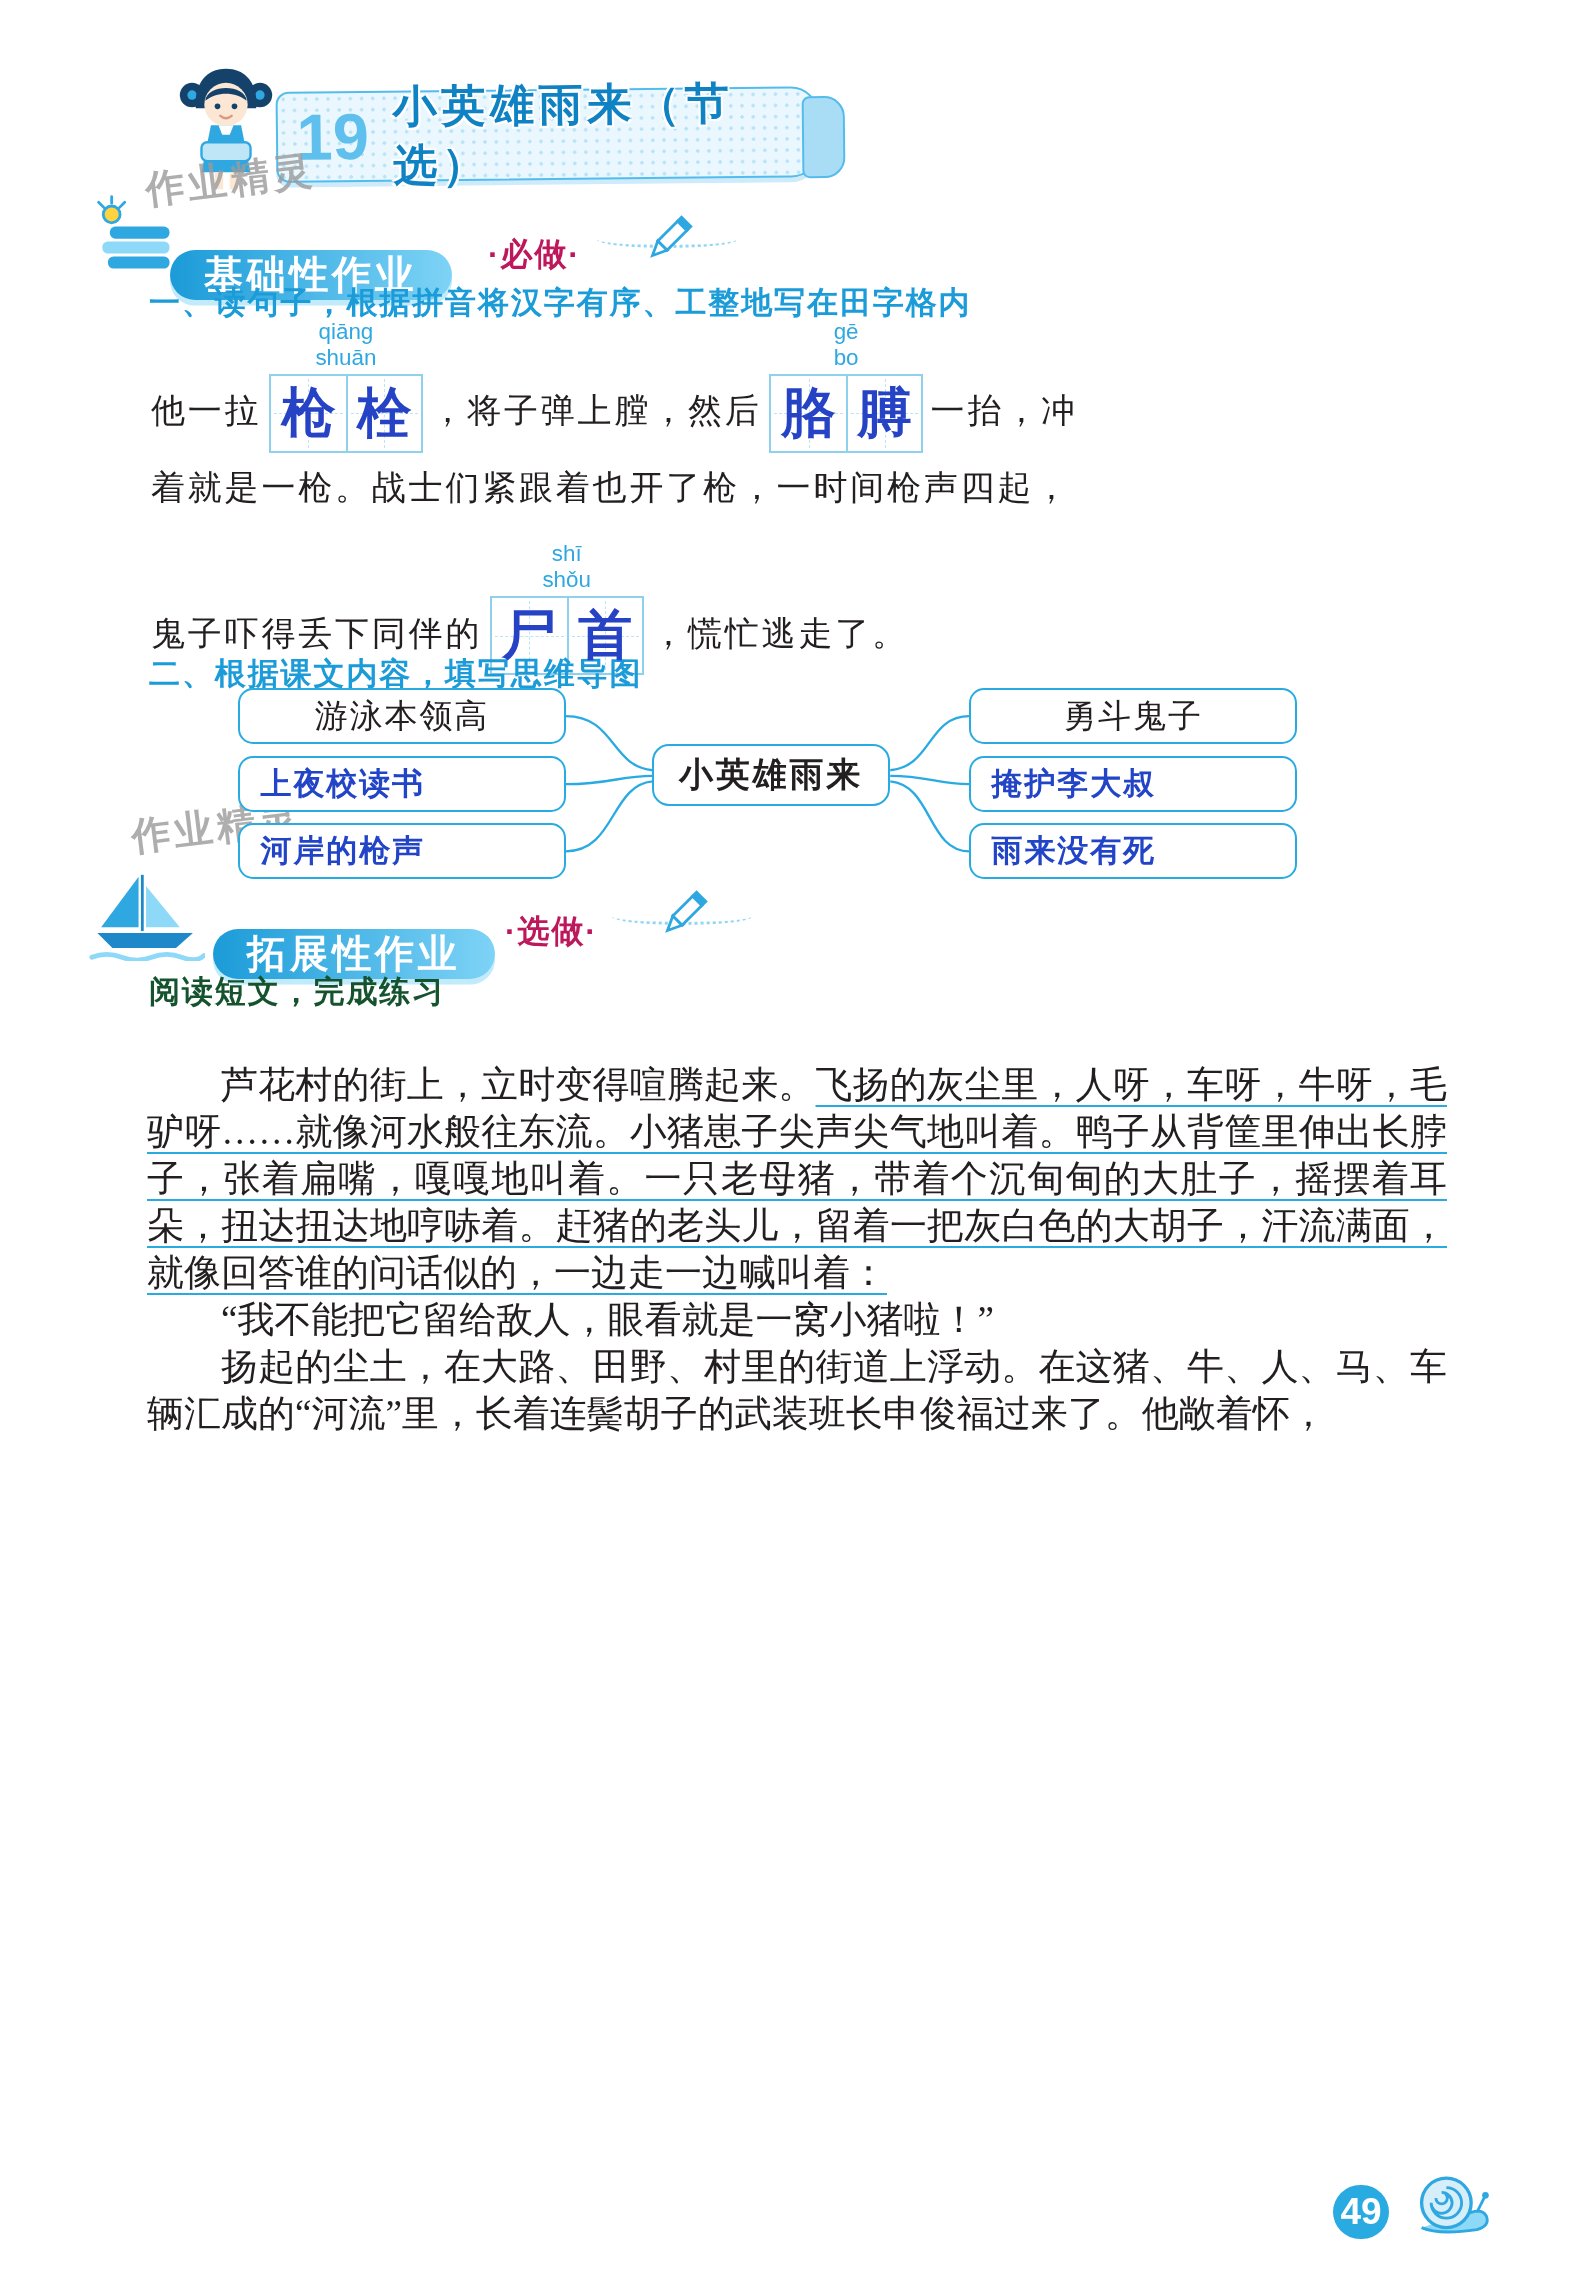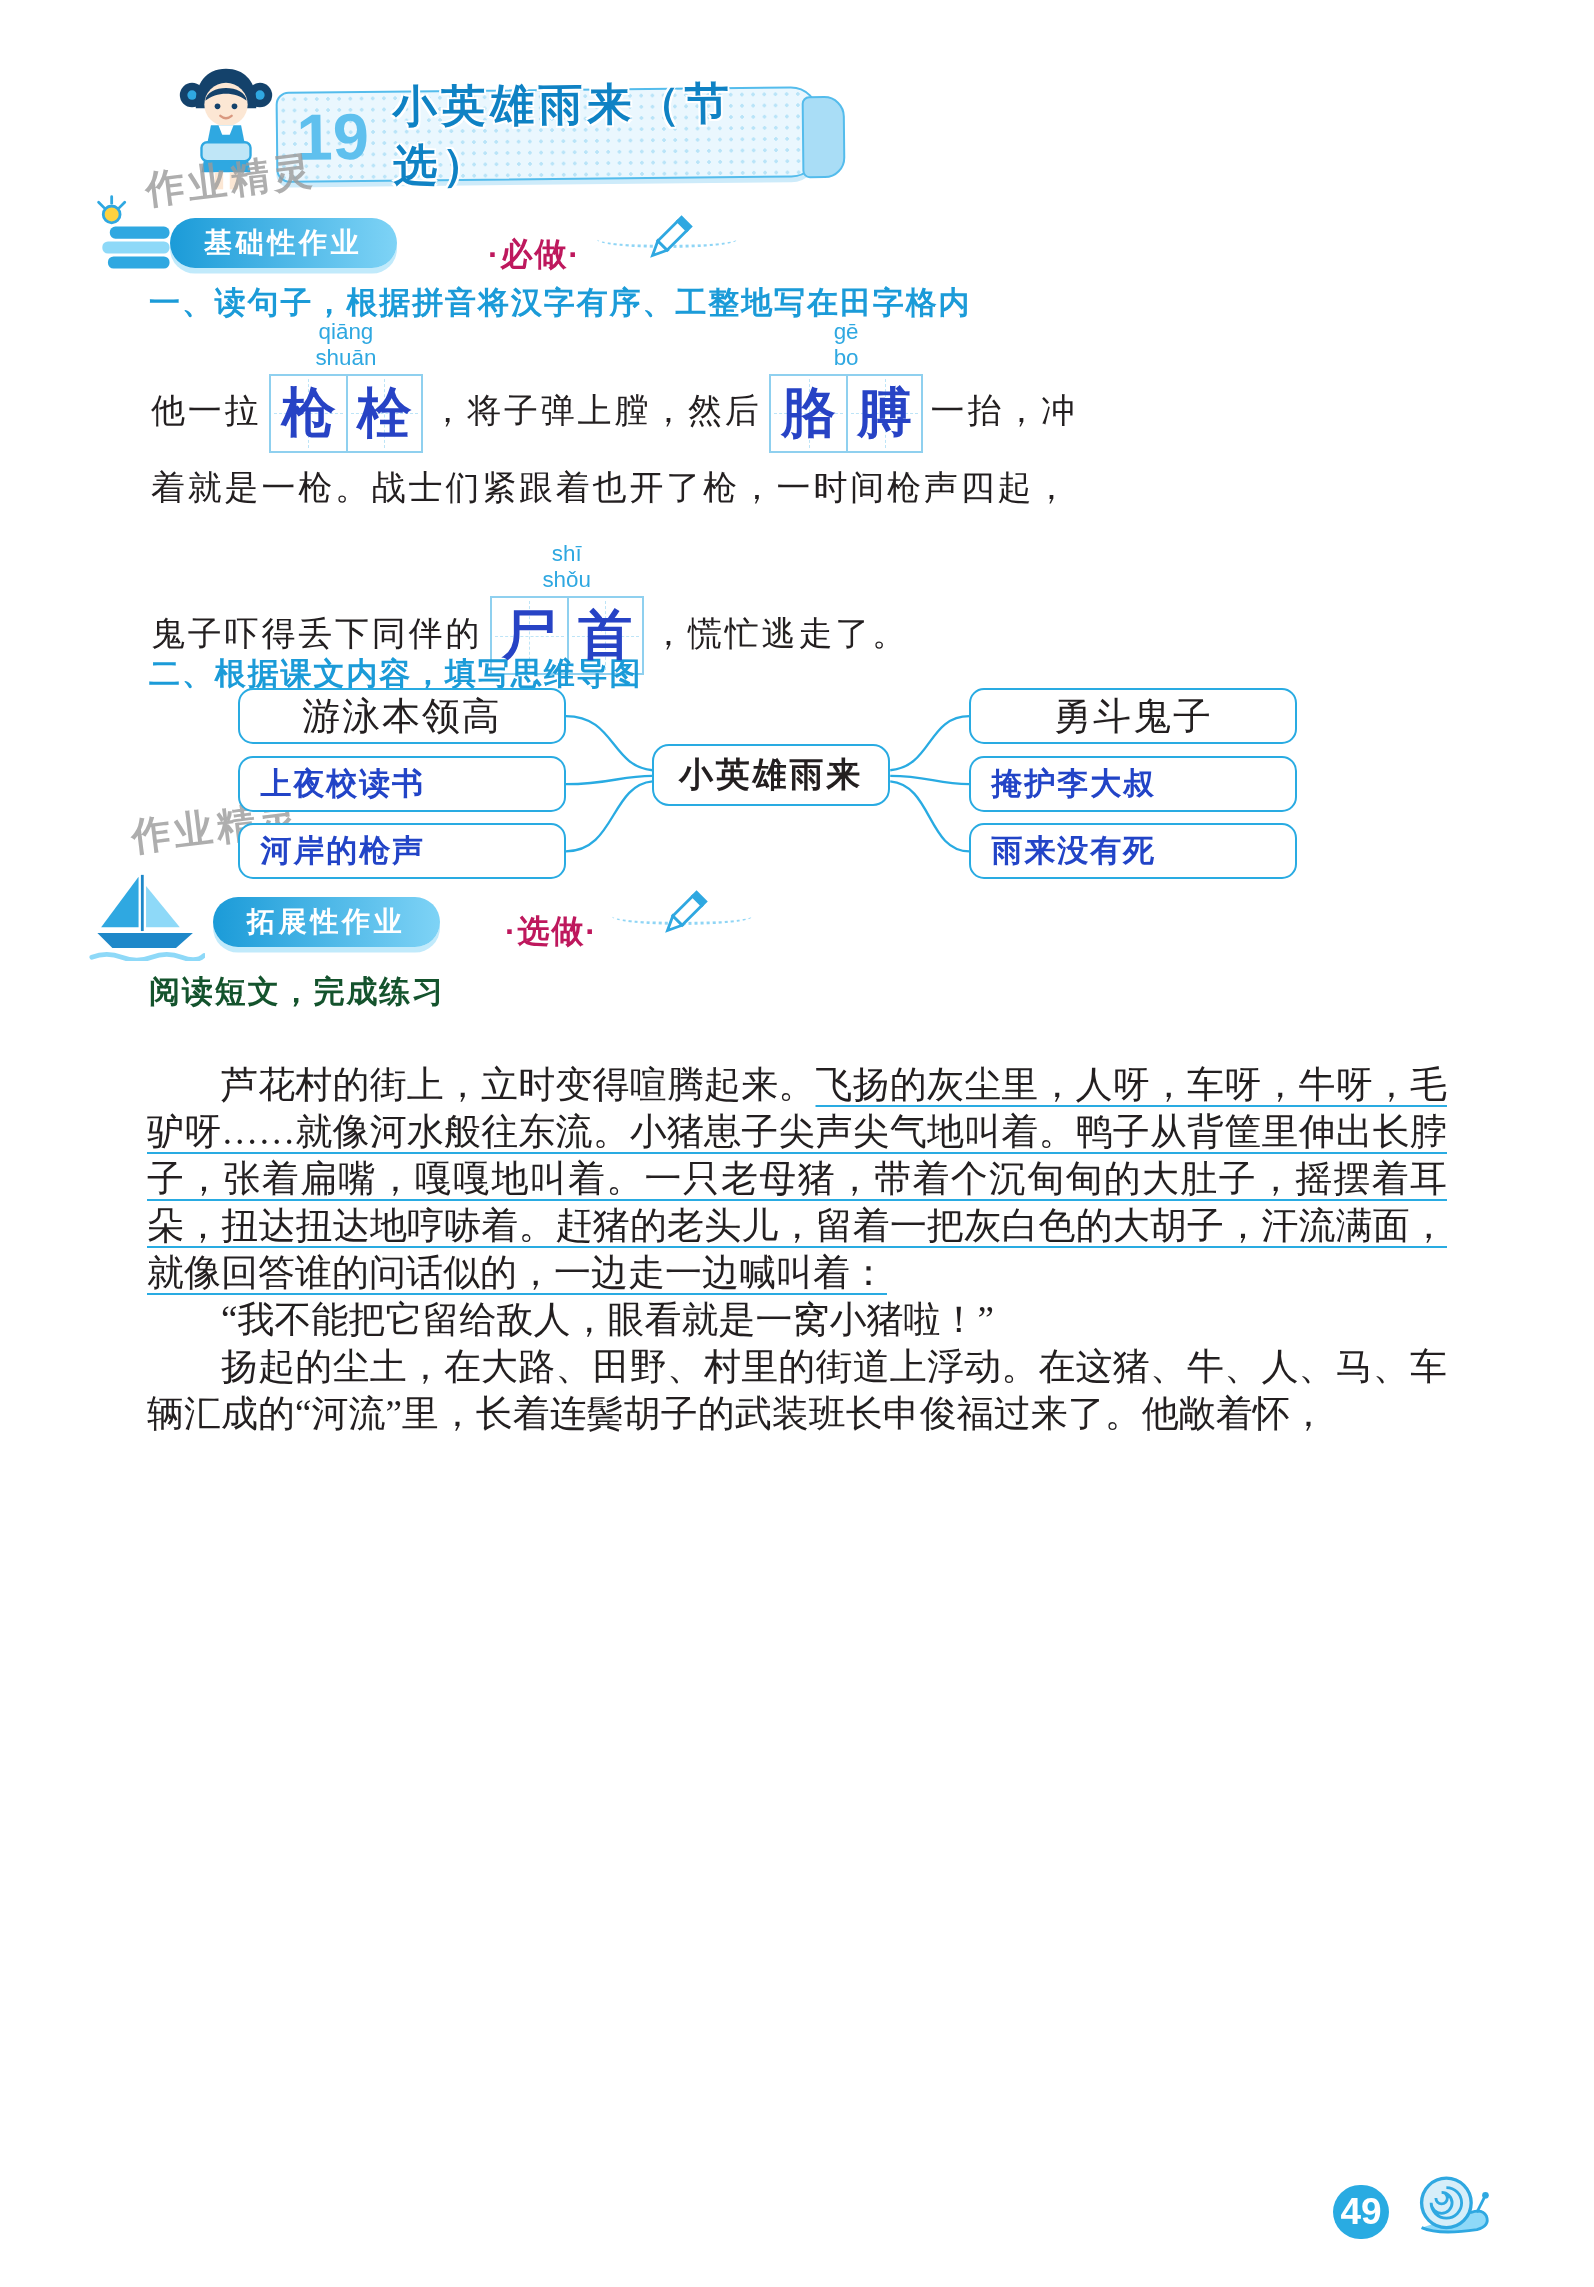--- a/index.html
+++ b/index.html
@@ -26,23 +26,23 @@
   .watermark { position:absolute; font-family:"Liberation Sans", sans-serif; font-weight:bold;
     font-size:39px; color:#9b9b9b; opacity:.8; transform:rotate(-7deg); letter-spacing:3.7px; }
   .wm1 { left:145px; top:153px; }
   .wm2 { left:131px; top:800px; }
 
   
   .books-icon { position:absolute; left:93px; top:194px; width:84px; height:80px; }
   .sailboat-icon { position:absolute; left:89px; top:873px; width:116px; height:88px; }
   .section-banner { position:absolute; height:50px; padding:0 34px; border-radius:25px;
     background:linear-gradient(90deg,#1B9BD8,#7ED3F6); color:#fff;
-    font-family:"Liberation Sans", sans-serif; font-weight:bold; font-size:28px;
+    font-family:"Liberation Sans", sans-serif; font-weight:bold; font-size:39px;
     letter-spacing:3.7px; display:flex; align-items:center;
-    box-shadow:0 5.6px 0 rgba(142,217,248,.55); }
+    box-shadow:0 5.6px 0 rgba(142,217,248,.55);margin-top:32px; }
   .banner-basic { left:170px; top:218px; }
   .banner-ext { left:213px; top:897px; }
   .badge { position:absolute; color:#be185d; font-family:"Liberation Sans", sans-serif;
     font-size:32px; letter-spacing:1.9px; font-weight:bold; }
   .badge-basic { left:488px; top:233px; }
   .badge-ext { left:505px; top:910px; }
   .dotted-line { position:absolute; width:140px; height:17px;
     border-bottom:3.7px dotted #8FD5F5; border-radius:0 0 50% 50%; }
   .dl1 { left:597px; top:231px; }
   .dl2 { left:612px; top:908px; }
@@ -75,21 +75,21 @@
     border-top:1.9px dashed #BCE4F7; }
   .cell::after { content:""; position:absolute; top:2.8px; bottom:2.8px; left:50%;
     border-left:1.9px dashed #BCE4F7; }
   .hand { position:relative; z-index:1; font-size:54px; font-weight:bold; color:#2743C5; }
 
   
   .mindmap { position:absolute; left:149px; top:688px; width:1296px; height:198px; }
   .mm-connectors { position:absolute; left:0; top:0; width:1296px; height:198px; }
   .mm-node { position:absolute; height:56px; border:2.8px solid #29ABE2; border-radius:15px;
     background:#fff; display:flex; align-items:center; justify-content:center;
-    font-size:38px; letter-spacing:1.9px; }
+    font-size:33px; letter-spacing:1.9px; }
   .mm-left  { left:89px;  width:328px; }
   .mm-right { left:820px; width:328px; }
   .mm-r1, .mm-l1 { top:0; }
   .mm-r2, .mm-l2 { top:68px; }
   .mm-r3, .mm-l3 { top:135px; }
   .mm-center { left:503px; top:56px; width:238px; height:62px; font-size:34px;
     font-weight:bold; border-radius:17px; letter-spacing:2.8px; }
   .mm-node.handwritten { justify-content:flex-start; padding-left:20.5px;
     color:#2244C7; font-weight:bold; font-size:31px; }
 

